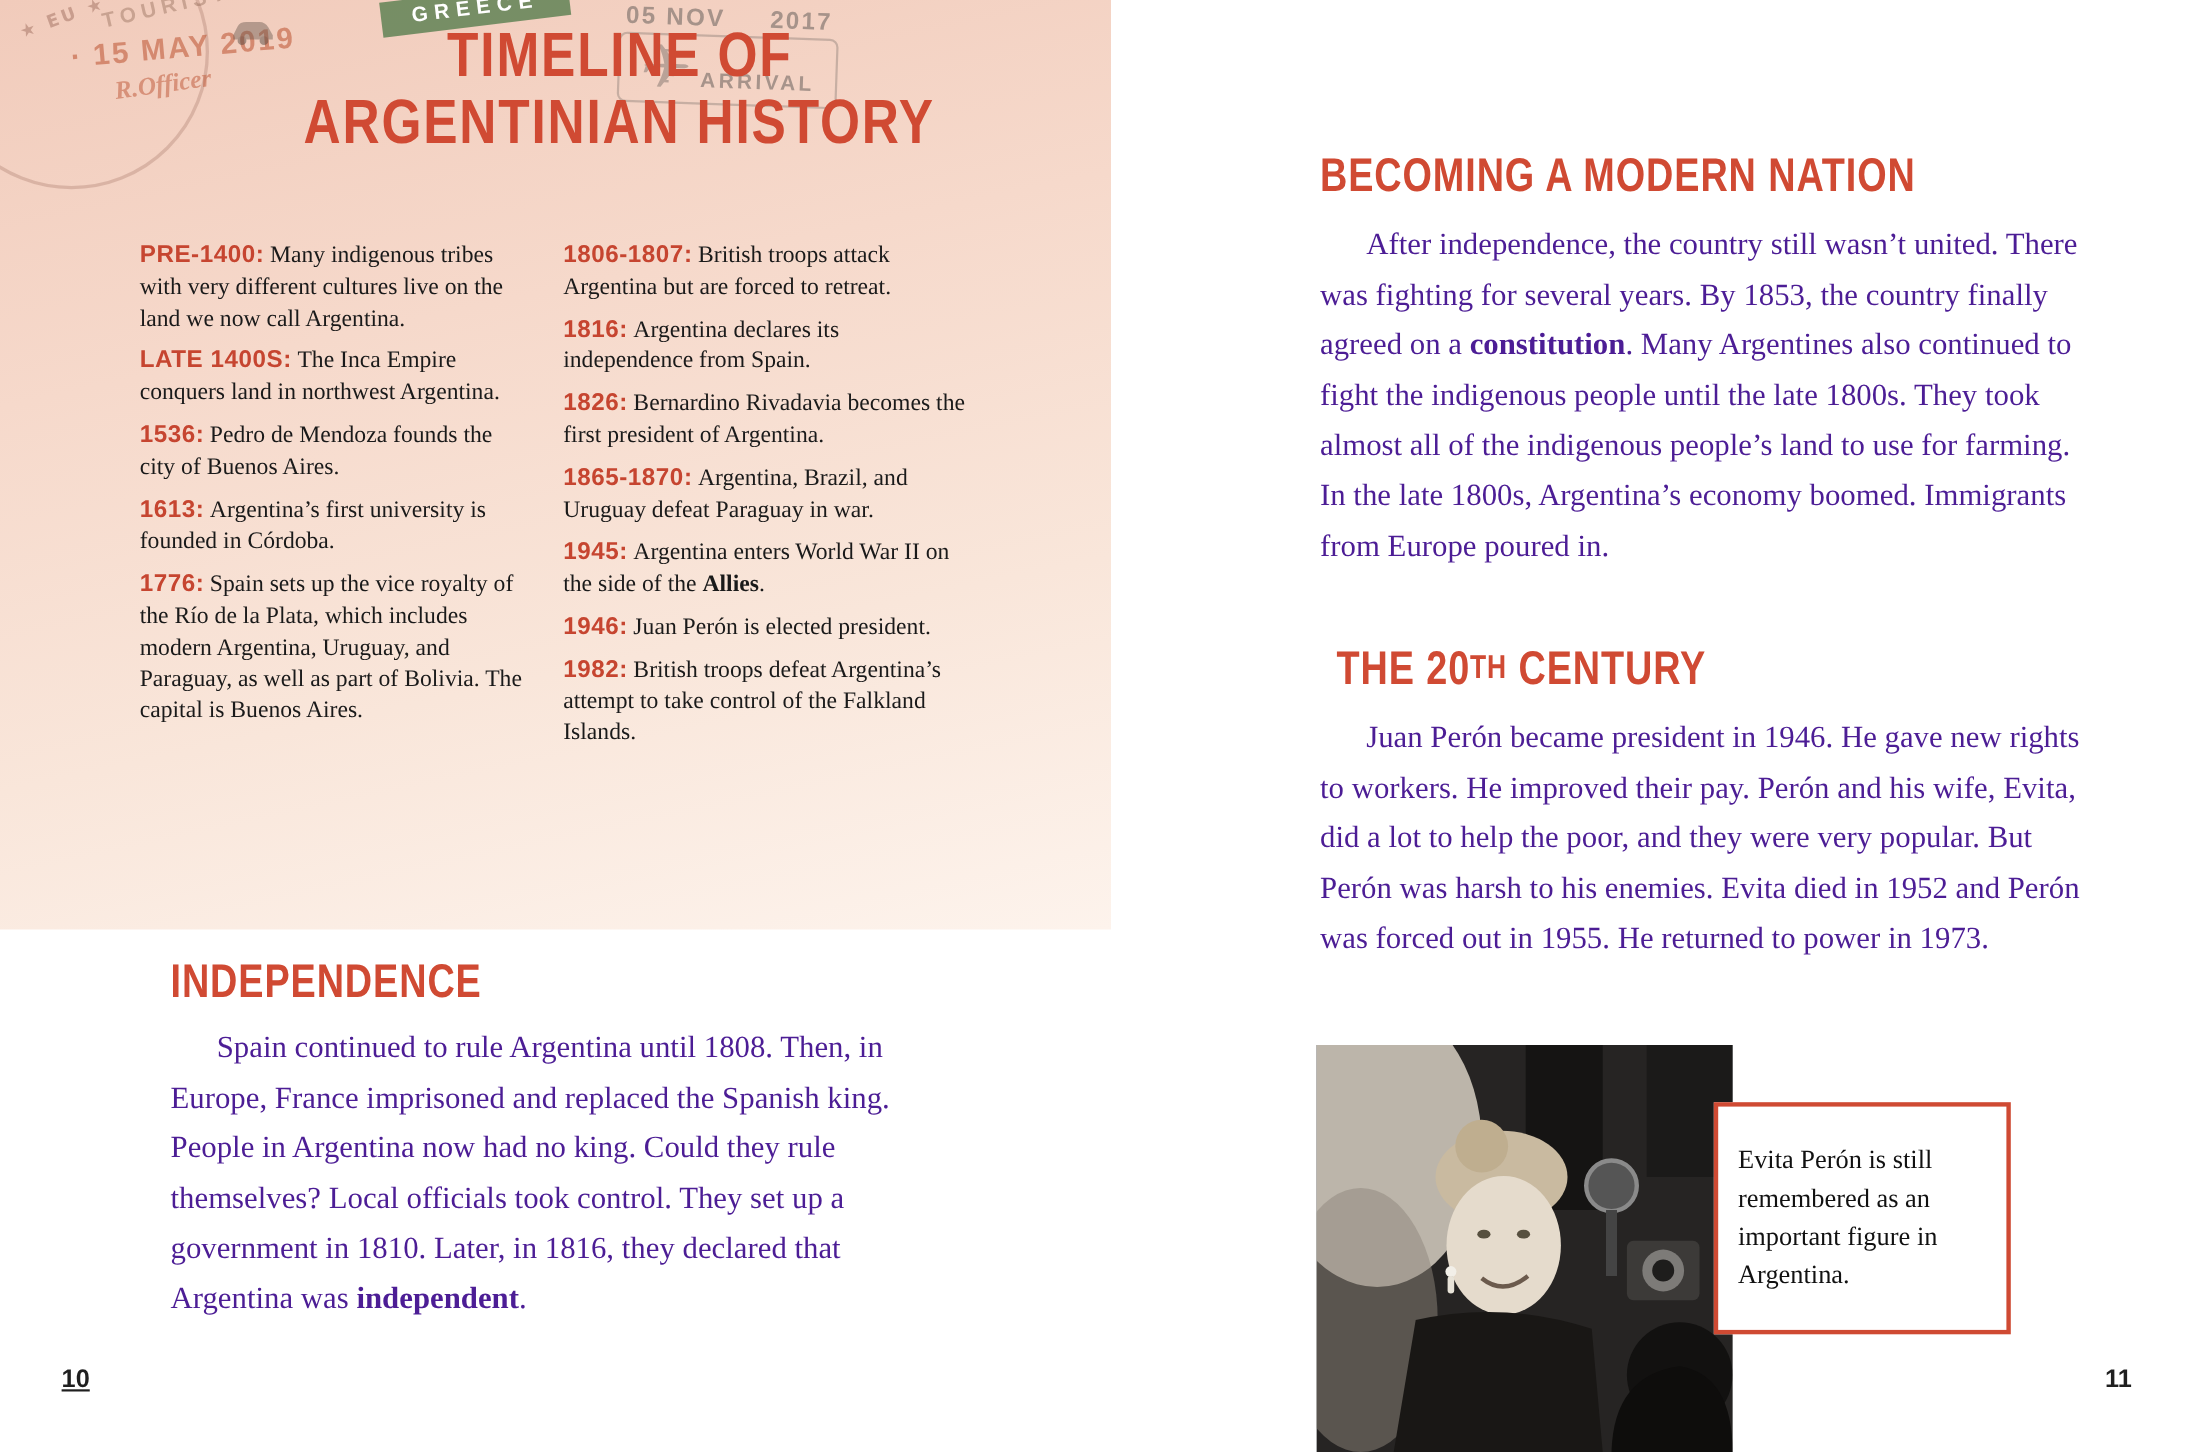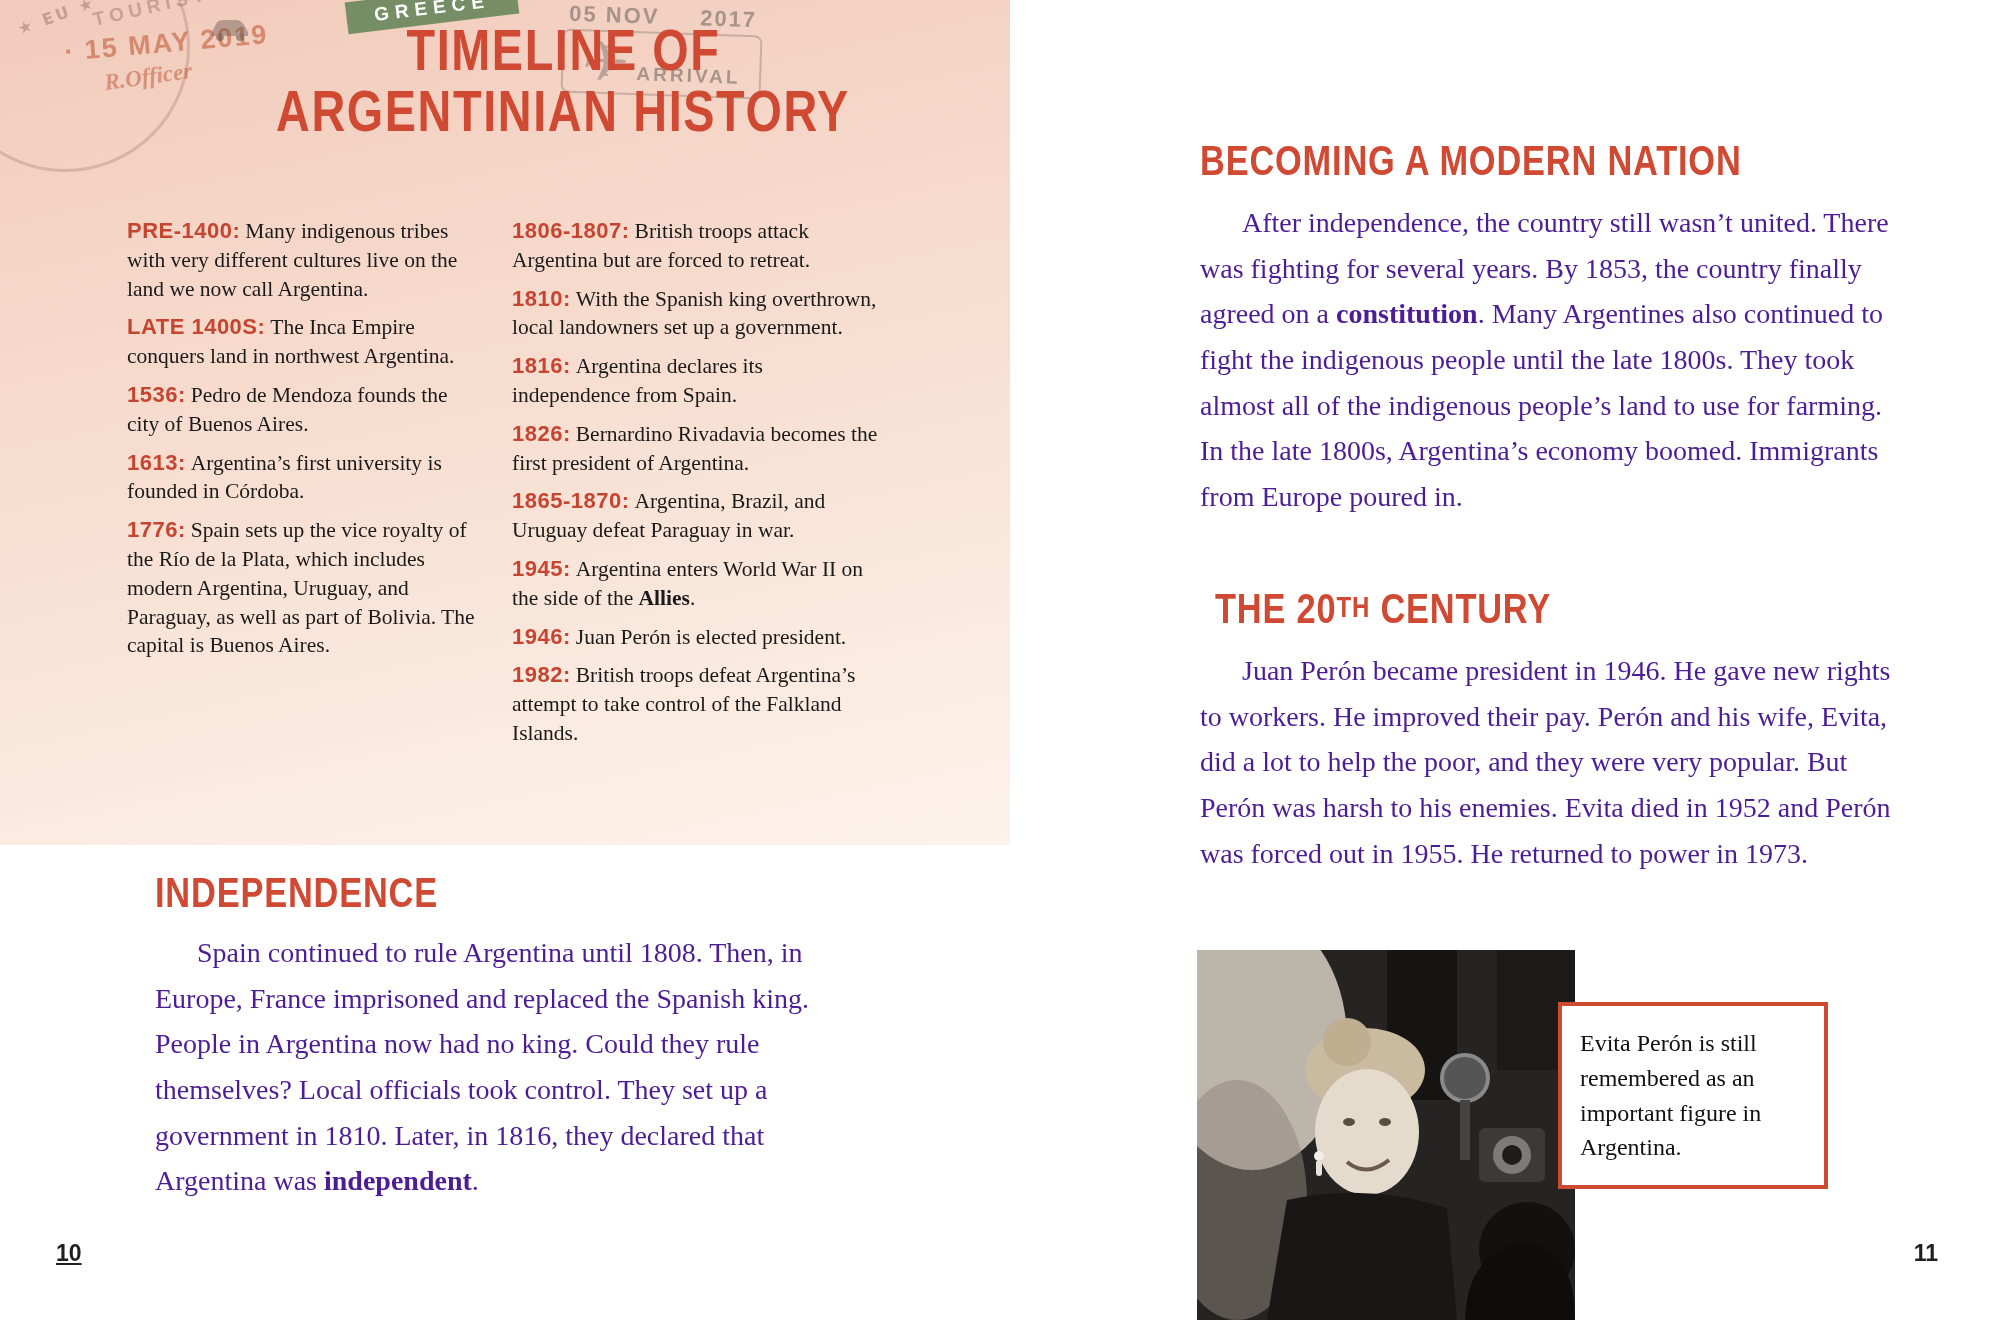--- a/index.html
+++ b/index.html
@@ -71,21 +71,21 @@
 
   .h-modern { left:1200px; top:136px; }
   .p-modern { left:1200px; top:200px; width:692px; }
   .h-century { left:1200px; top:584px;margin-left:15px; }
   .p-century { left:1200px; top:648px; width:692px; }
 
   
   .photo { position:absolute; left:1197px; top:950px; width:378px; height:370px; background:#222; }
   .photo svg { display:block; width:100%; height:100%; }
   .caption-box { position:absolute; left:1558px; top:1002px; width:270px;
-    background:#fff; border:4px solid #cf4a33; padding:20px 18px; z-index:5; }
+    background:#fff; border:4px solid #cf4a33; padding:32px 18px; z-index:5; }
   .caption-box p { font-size:24px; line-height:1.45; color:#111; }
 
   
   .page-num { position:absolute; top:1240px; font:700 23px "Liberation Sans",sans-serif; color:#1f1f1f; }
   .page-num-left { left:56px;text-decoration:underline; }
   .page-num-right { right:62px; }
 </style>
 </head>
 <body>
 
@@ -136,23 +136,20 @@
     <p class="tl-entry">
       <span class="year">1776:</span><span>Spain sets up the vice royalty of the Río de la Plata, which includes modern Argentina, Uruguay, and Paraguay, as well as part of Bolivia. The capital is Buenos Aires.</span>
     </p>
   </div>
 
   <div class="tl-col tl-col2">
     <p class="tl-entry">
       <span class="year">1806-1807:</span><span>British troops attack Argentina but are forced to retreat.</span>
     </p>
     <p class="tl-entry">
-      <span class="year">1810:</span><span>With the Spanish king overthrown, local landowners set up a government.</span>
-    </p>
-    <p class="tl-entry">
       <span class="year">1816:</span><span>Argentina declares its independence from Spain.</span>
     </p>
     <p class="tl-entry">
       <span class="year">1826:</span><span>Bernardino Rivadavia becomes the first president of Argentina.</span>
     </p>
     <p class="tl-entry">
       <span class="year">1865-1870:</span><span>Argentina, Brazil, and Uruguay defeat Paraguay in war.</span>
     </p>
     <p class="tl-entry">
       <span class="year">1945:</span><span>Argentina enters World War II on the side of the </span><b>Allies</b><span>.</span>

